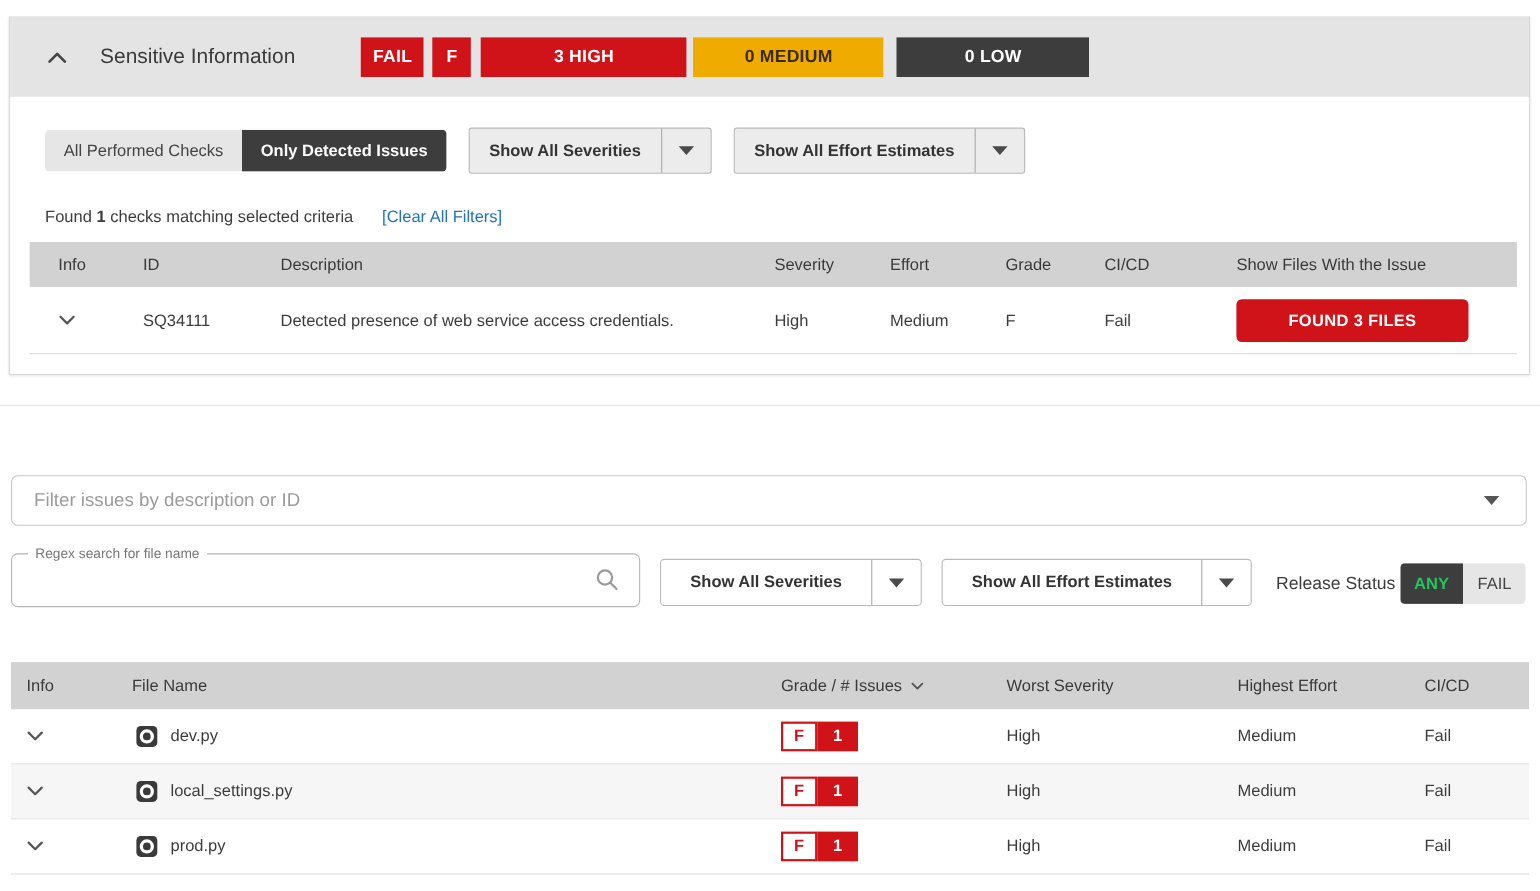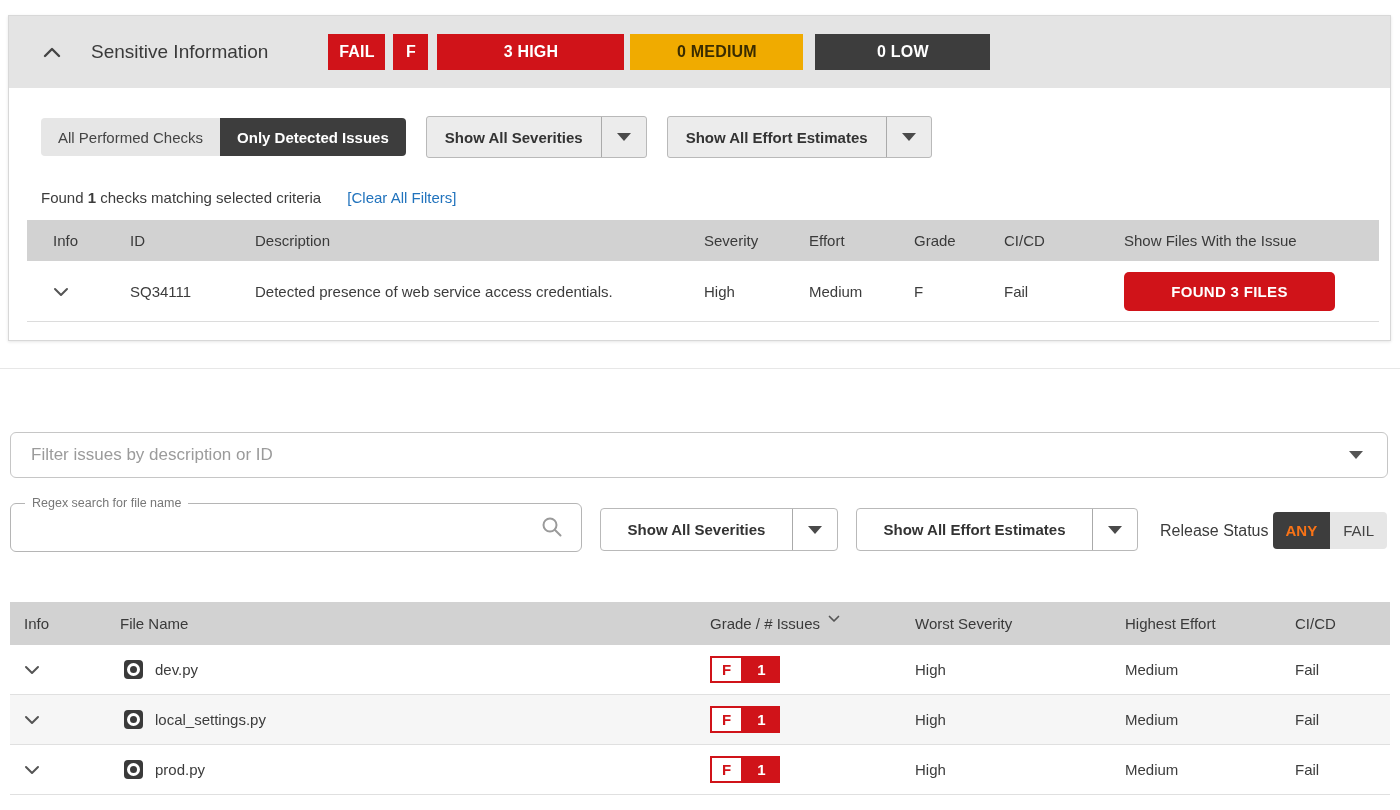--- a/index.html
+++ b/index.html
@@ -77,36 +77,36 @@
 
   .dd2-a { position: absolute; left: 600px; top: 508px; width: 238px; height: 43px; }
   .dd2-b { position: absolute; left: 856px; top: 508px; width: 282px; height: 43px; }
   .dd2-a .dropdown, .dd2-b .dropdown { height: 43px; }
   .dd2-a .dd-label, .dd2-b .dd-label { flex: 1; }
 
   .release-status { position: absolute; left: 1160px; top: 512px; display: flex; align-items: center; }
   .release-label { font-size: 16px; color: #3c3c3c; margin-right: 4px; }
   .rs-toggle { display: flex; border-radius: 4px; overflow: hidden; height: 37px; }
   .rs-btn { display: flex; align-items: center; padding: 0 13px; font-size: 15px; cursor: pointer; }
-  .rs-on  { background: #3d3d3d; color: #f97316; font-weight: bold; }
+  .rs-on  { background: #3d3d3d; color: #22c55e; font-weight: bold; }
   .rs-off { background: #e6e6e6; color: #444; }
 
   .found-line2 { position: absolute; left: 10px; top: 575px; font-size: 15px; }
 
   
   .comp-table { position: absolute; left: 10px; top: 602px; width: 1380px; }
   .cp-grid { display: grid; grid-template-columns: 90px 590px 215px 210px 170px 1fr; align-items: center; }
   .cp-head { background: #d2d2d2; height: 43px; font-size: 15px; color: #3a3a3a; }
   .cp-row { height: 50px; border-bottom: 1px solid #e0e0e0; font-size: 15px; background: #fff; }
   .cp-row.alt { background: #f6f6f6; }
   .cp-pad-a { padding-left: 14px; }
   .cp-pad-b { padding-left: 24px; display: flex; align-items: center; }
   .cp-pad-c { padding-left: 20px; }
   .cp-pad-d { padding-left: 10px; }
-  .sort-wrap { display: inline-flex; align-items: flex-start; gap: 8px; cursor: pointer; }
+  .sort-wrap { display: inline-flex; align-items: center; gap: 8px; cursor: pointer; }
 
   .file-icon { width: 19px; height: 19px; background: #3a3a3a; border-radius: 4px;
     position: relative; margin-right: 12px; flex: none; }
   .file-icon::after { content: ""; position: absolute; inset: 3px; border: 3px solid #fff; border-radius: 50%; }
 
   .grade-badge { display: inline-flex; height: 27px; }
   .gb-letter { width: 33px; background: #fff; border: 2px solid #d01319; color: #d01319;
     font-weight: bold; font-size: 15px; display: flex; align-items: center; justify-content: center; }
   .gb-count { width: 37px; background: #d01319; color: #fff; font-weight: bold; font-size: 15px;
     display: flex; align-items: center; justify-content: center; }

